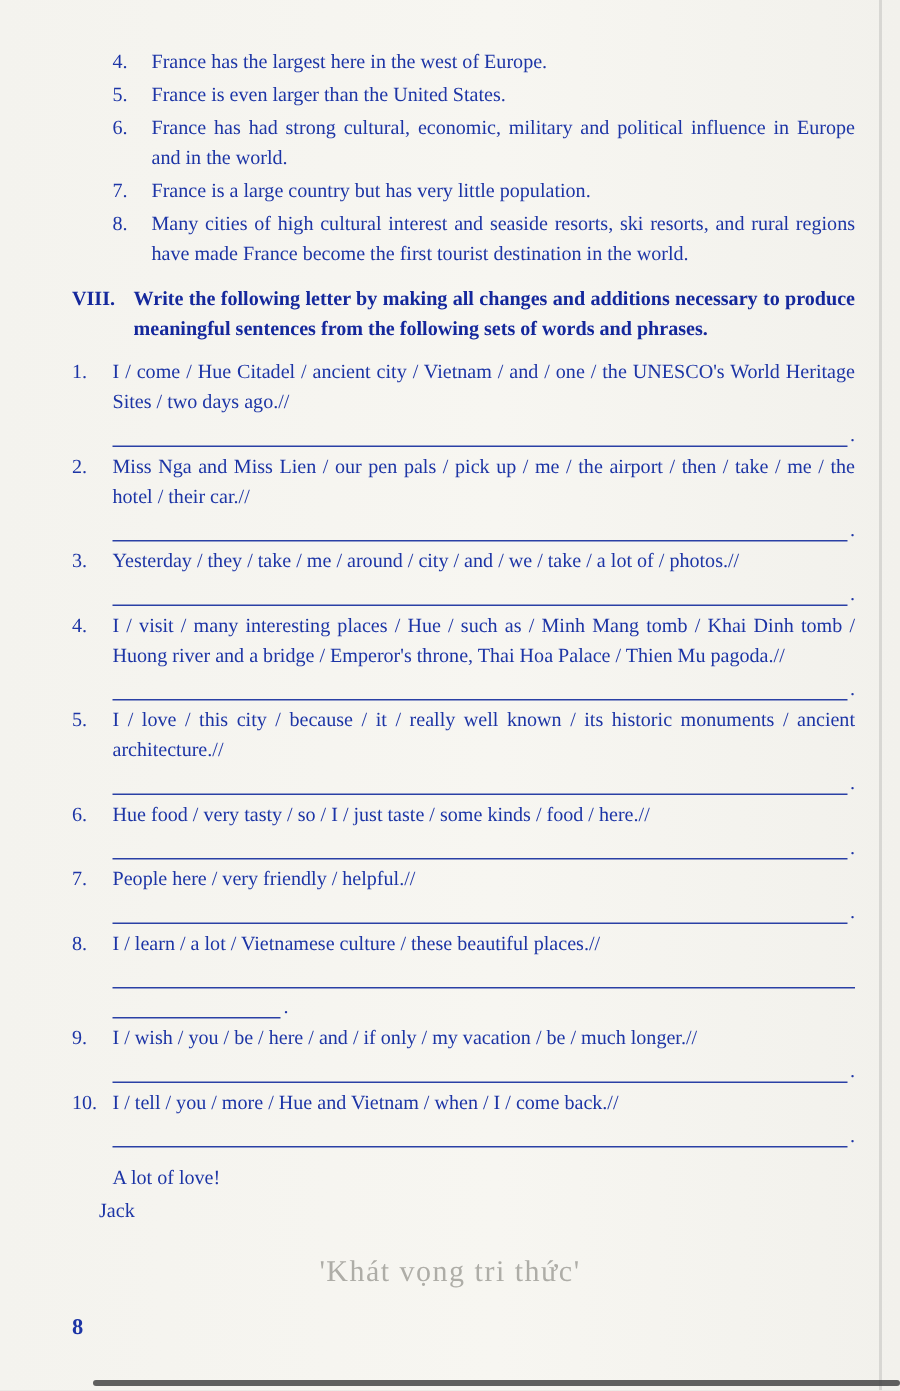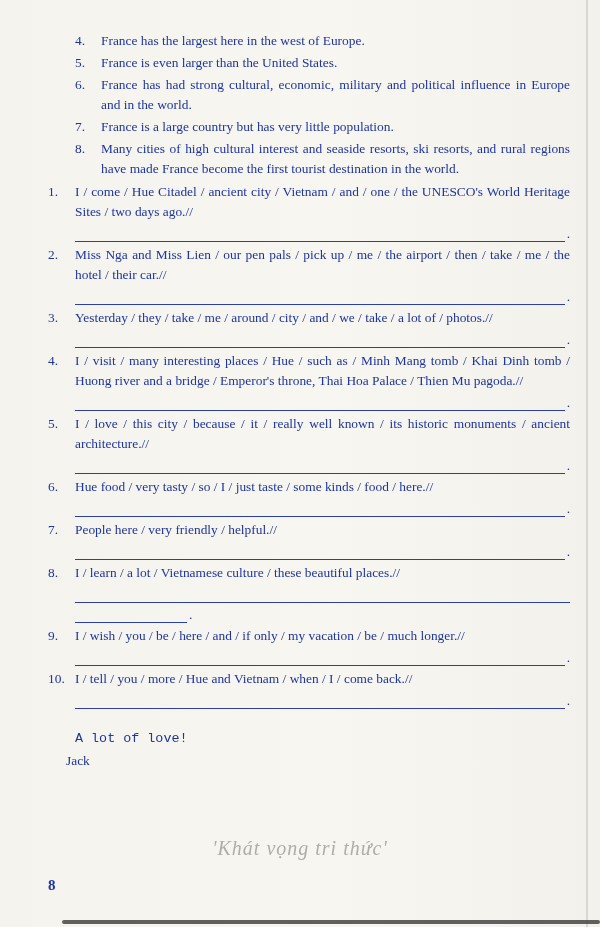--- a/index.html
+++ b/index.html
@@ -27,40 +27,40 @@
   .heading .htxt { flex:1; text-align:justify; }
   .salutation { margin:2px 0 3px 0; }
   
   .l-item { display:flex; margin-top:3px; }
   .l-item .num { flex:0 0 27px; }
   .l-item .txt { flex:1; text-align:justify; }
   .blank-row { display:flex; align-items:flex-end; margin-left:27px; height:20px; }
   .blank { flex:1; height:15px; border-bottom:1.3px solid #2a40a5; }
   .blank.short { flex:0 0 112px; }
   .dot { margin-left:2px; line-height:17px; }
-  .closing { margin-left:27px; margin-top:20px;font-family:Liberation Mono, monospace; }
+  .closing { margin-left:27px; margin-top:10px; }
   .signature { margin-left:18px; margin-top:2px; }
   
   .page-number {
     position:absolute; left:48px; top:877px;
     font-weight:bold; font-size:15px; color:#1d35a6;
   }
   .watermark {
     position:absolute; left:50%; top:833px;
     transform:translateX(-50%);
     text-align:center; white-space:nowrap;
     pointer-events:none;
   }
   .wm-title {
     font-size:54px; color:#9b9a96; opacity:0.62;
     letter-spacing:3px; line-height:50px;
   }
   .wm-sub {
     font-size:20px; color:#96958f; opacity:0.75;
-    letter-spacing:1px; margin-top:4px;font-style:italic;
+    letter-spacing:1px; margin-top:4px;
   }
   .scan-edge-right {
     position:absolute; top:0; bottom:0; right:12px; width:2px;
     background:rgba(125,125,125,0.22);
   }
   .scan-edge-bottom {
     position:absolute; bottom:3px; left:62px; right:0; height:4px;
     background:#454545; opacity:0.85; border-radius:2px;
   }
 </style>
@@ -84,20 +84,24 @@
     </div>
     <div class="prev-item">
       <span class="num">7.</span>
       <span class="txt">France is a large country but has very little population.</span>
     </div>
     <div class="prev-item">
       <span class="num">8.</span>
       <span class="txt">Many cities of high cultural interest and seaside resorts, ski resorts, and rural regions have made France become the first tourist destination in the world.</span>
     </div>
 
+    <div class="heading">
+      <span class="hnum">VIII.</span>
+      <span class="htxt">Write the following letter by making all changes and additions necessary to produce meaningful sentences from the following sets of words and phrases.</span>
+    </div>
 
 
     <div class="l-item">
       <span class="num">1.</span>
       <span class="txt">I / come / Hue Citadel / ancient city / Vietnam / and / one / the UNESCO's World Heritage Sites / two days ago.//</span>
     </div>
     <div class="blank-row">
       <span class="blank"></span>
       <span class="dot">.</span>
     </div>

